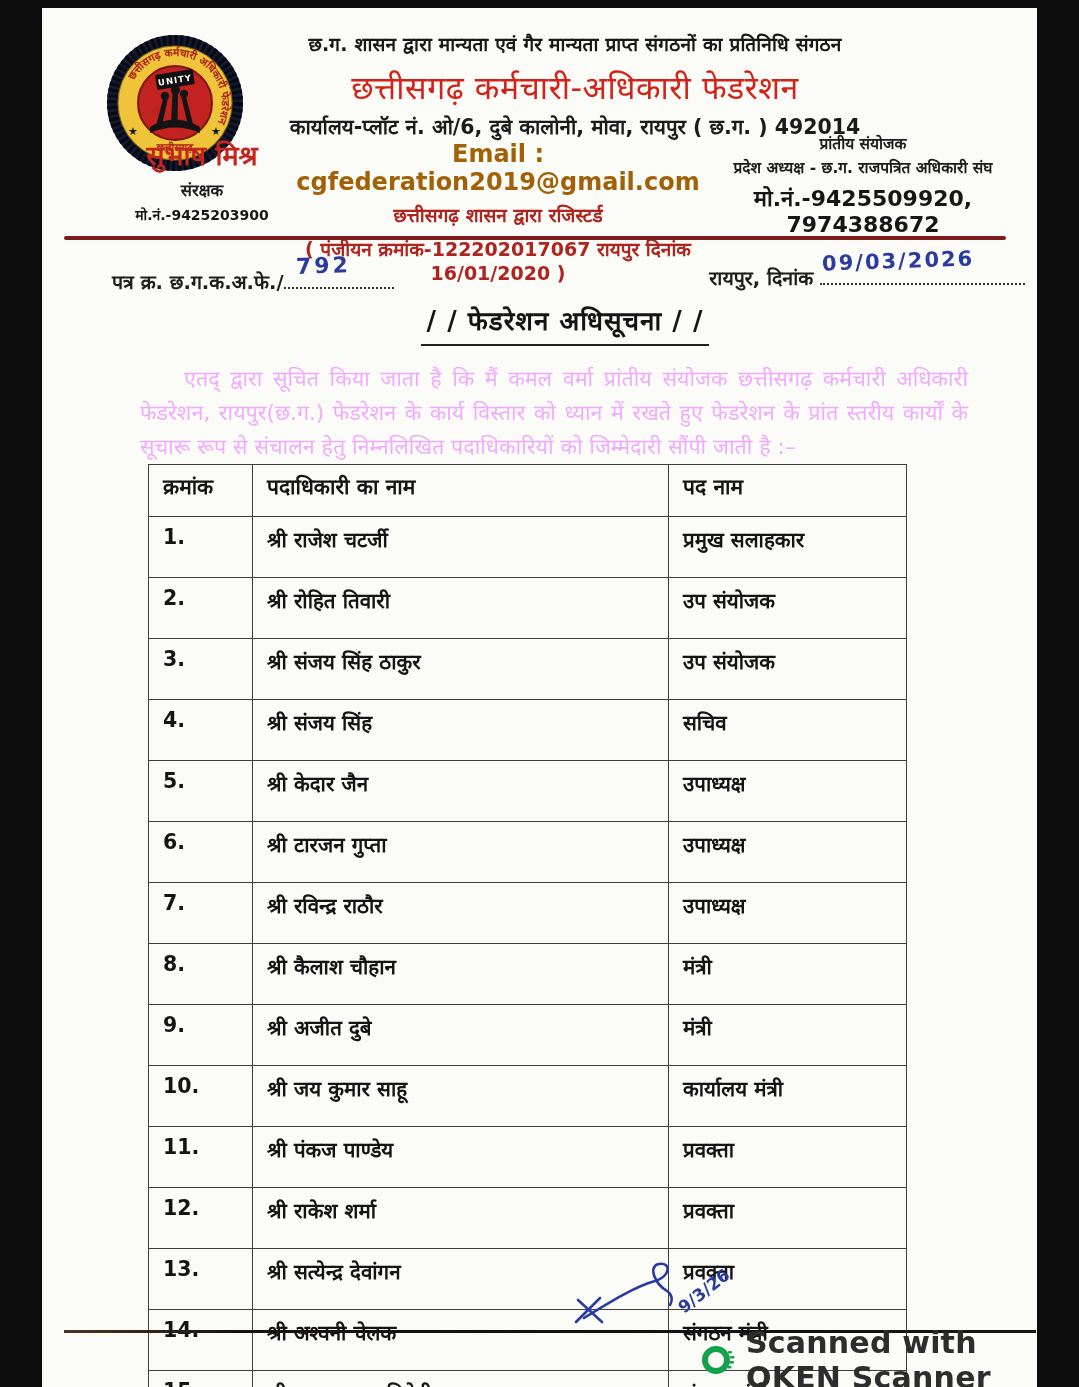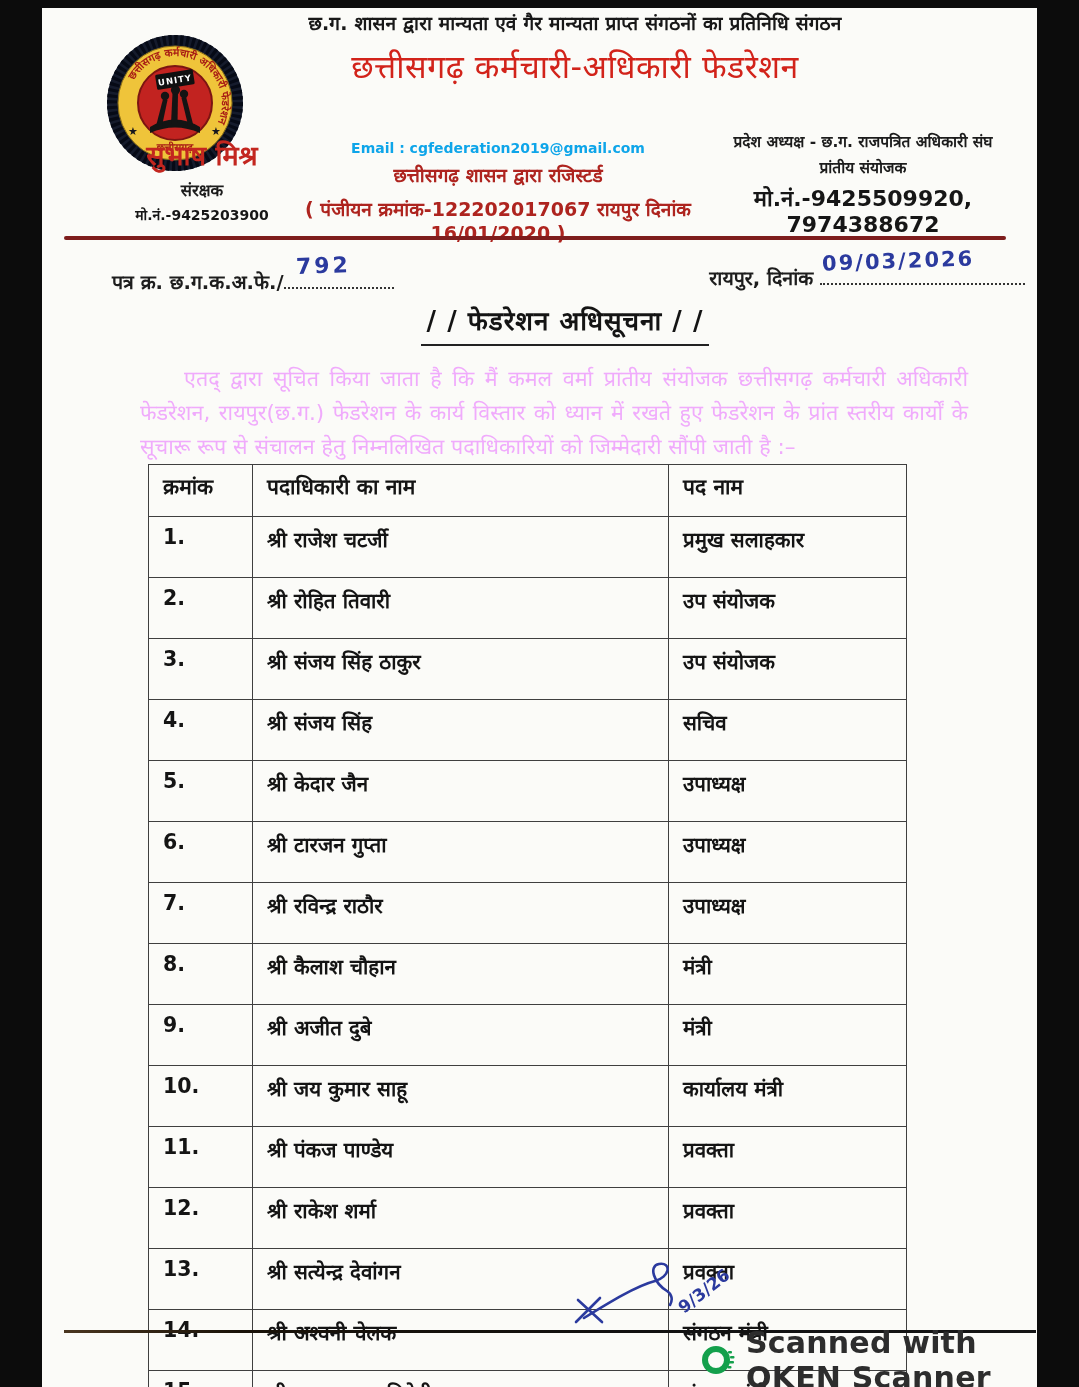--- a/index.html
+++ b/index.html
@@ -4,35 +4,35 @@
 <style>
   html,body{margin:0;padding:0;background:#000;}
   body{font-family:"DejaVu Sans","Liberation Sans",sans-serif;}
   #stage{position:relative;width:1079px;height:1387px;background:#0c0c0c;overflow:hidden;}
   
   .paper{position:absolute;left:42px;top:8px;width:995px;height:1379px;background:#fbfbf8;}
   .bar-top{position:absolute;left:0;top:0;width:1079px;height:8px;background:#0c0c0c;}
   .bar-right{position:absolute;left:1037px;top:0;width:42px;height:1387px;background:#0c0c0c;}
   .bar-left{position:absolute;left:0;top:0;width:42px;height:1387px;background:#0c0c0c;}
 
-  .hdr-center{position:absolute;left:150px;top:10px;width:850px;text-align:center;}
+  .hdr-center{position:absolute;left:150px;top:31px;width:850px;text-align:center;}
   .top-note{font-size:19px;font-weight:700;color:#181818;letter-spacing:.2px;}
   .main-title{margin-top:8px;font-size:32px;font-weight:400;color:#d2231a;letter-spacing:.5px;}
   .address{margin-top:4px;font-size:20.5px;font-weight:700;color:#1b1b1b;}
 
   .logo-wrap{position:absolute;left:104px;top:32px;width:142px;height:142px;}
 
   .block{position:absolute;text-align:center;}
   .blk-left{left:92px;top:136px;width:220px;}
   .blk-center{left:268px;top:140px;width:460px;}
   .blk-right{left:708px;top:128px;width:310px;}
   .name-red{font-size:27px;font-weight:800;color:#c3261f;}
   .sub-black{font-size:16.5px;font-weight:700;color:#1c1c1c;margin-top:5px;}
   .phone{font-size:14px;font-weight:700;color:#161616;margin-top:4px;}
-  .email-line{font-size:14px;font-weight:600;color:#0ea5e9;}
+  .email-line{font-size:24px;font-weight:600;color:#a16207;}
   .reg-red{font-size:19px;font-weight:700;color:#ae241f;margin-top:6px;}
   .blk-right .sub-black{font-size:15.5px;margin-top:4px;}
   .blk-right .phone{font-size:22px;}
 
   .red-rule{position:absolute;left:64px;top:236px;width:942px;height:4px;background:#7e1d1d;border-radius:2px;}
 
   .ref-row{position:absolute;left:0;top:264px;width:1079px;font-size:19.5px;font-weight:700;color:#1d1d1d;}
   .ref-left{position:absolute;left:112px;top:4px;}
   .ref-right{position:absolute;right:54px;top:0;}
   .blank{display:inline-block;position:relative;border-bottom:2px dotted #333;height:18px;vertical-align:baseline;}
@@ -68,20 +68,21 @@
 
 <div id="stage">
   <div class="paper"></div>
   <div class="bar-left"></div>
   <div class="bar-right"></div>
   <div class="bar-top"></div>
 
   <div class="hdr-center">
     <div class="top-note">छ.ग. शासन द्वारा मान्यता एवं गैर मान्यता प्राप्त संगठनों का प्रतिनिधि संगठन</div>
     <div class="main-title">छत्तीसगढ़ कर्मचारी-अधिकारी फेडरेशन</div>
+    <div class="address">कार्यालय-प्लॉट नं. ओ/6, दुबे कालोनी, मोवा, रायपुर ( छ.ग. ) 492014</div>
   </div>
 
   <div class="logo-wrap">
     <svg width="142" height="142" viewBox="0 0 142 142">
       <circle cx="71" cy="71" r="68" fill="#151b2c"></circle>
       <circle cx="71" cy="71" r="63" fill="none" stroke="#060a16" stroke-width="10" stroke-dasharray="3.2 2.6"></circle>
       <circle cx="71" cy="71" r="57" fill="#efc43a" stroke="#8a6d16" stroke-width="1"></circle>
       <circle cx="71" cy="71" r="37" fill="#c22320" stroke="#7c1512" stroke-width="2"></circle>
       <defs>
         <path id="ringPath" d="M71,71 m-47,0 a47,47 0 1,1 94,0 a47,47 0 1,1 -94,0"></path>
@@ -114,22 +115,22 @@
     <div class="phone">मो.नं.-9425203900</div>
   </div>
 
   <div class="block blk-center">
     <div class="email-line">Email : cgfederation2019@gmail.com</div>
     <div class="reg-red">छत्तीसगढ़ शासन द्वारा रजिस्टर्ड</div>
     <div class="reg-red" style="margin-top:8px;">( पंजीयन क्रमांक-122202017067 रायपुर दिनांक 16/01/2020 )</div>
   </div>
 
   <div class="block blk-right">
+    <div class="sub-black">प्रांतीय संयोजक</div>
     <div class="sub-black" style="margin-top:2px;">प्रदेश अध्यक्ष - छ.ग. राजपत्रित अधिकारी संघ</div>
-    <div class="sub-black">प्रांतीय संयोजक</div>
     <div class="phone">मो.नं.-9425509920, 7974388672</div>
   </div>
 
   <div class="red-rule"></div>
 
   <div class="ref-row">
     <div class="ref-left">
       <span>पत्र क्र. छ.ग.क.अ.फे./</span><span class="blank blank-no"><span class="hand">792</span></span>
     </div>
     <div class="ref-right">

